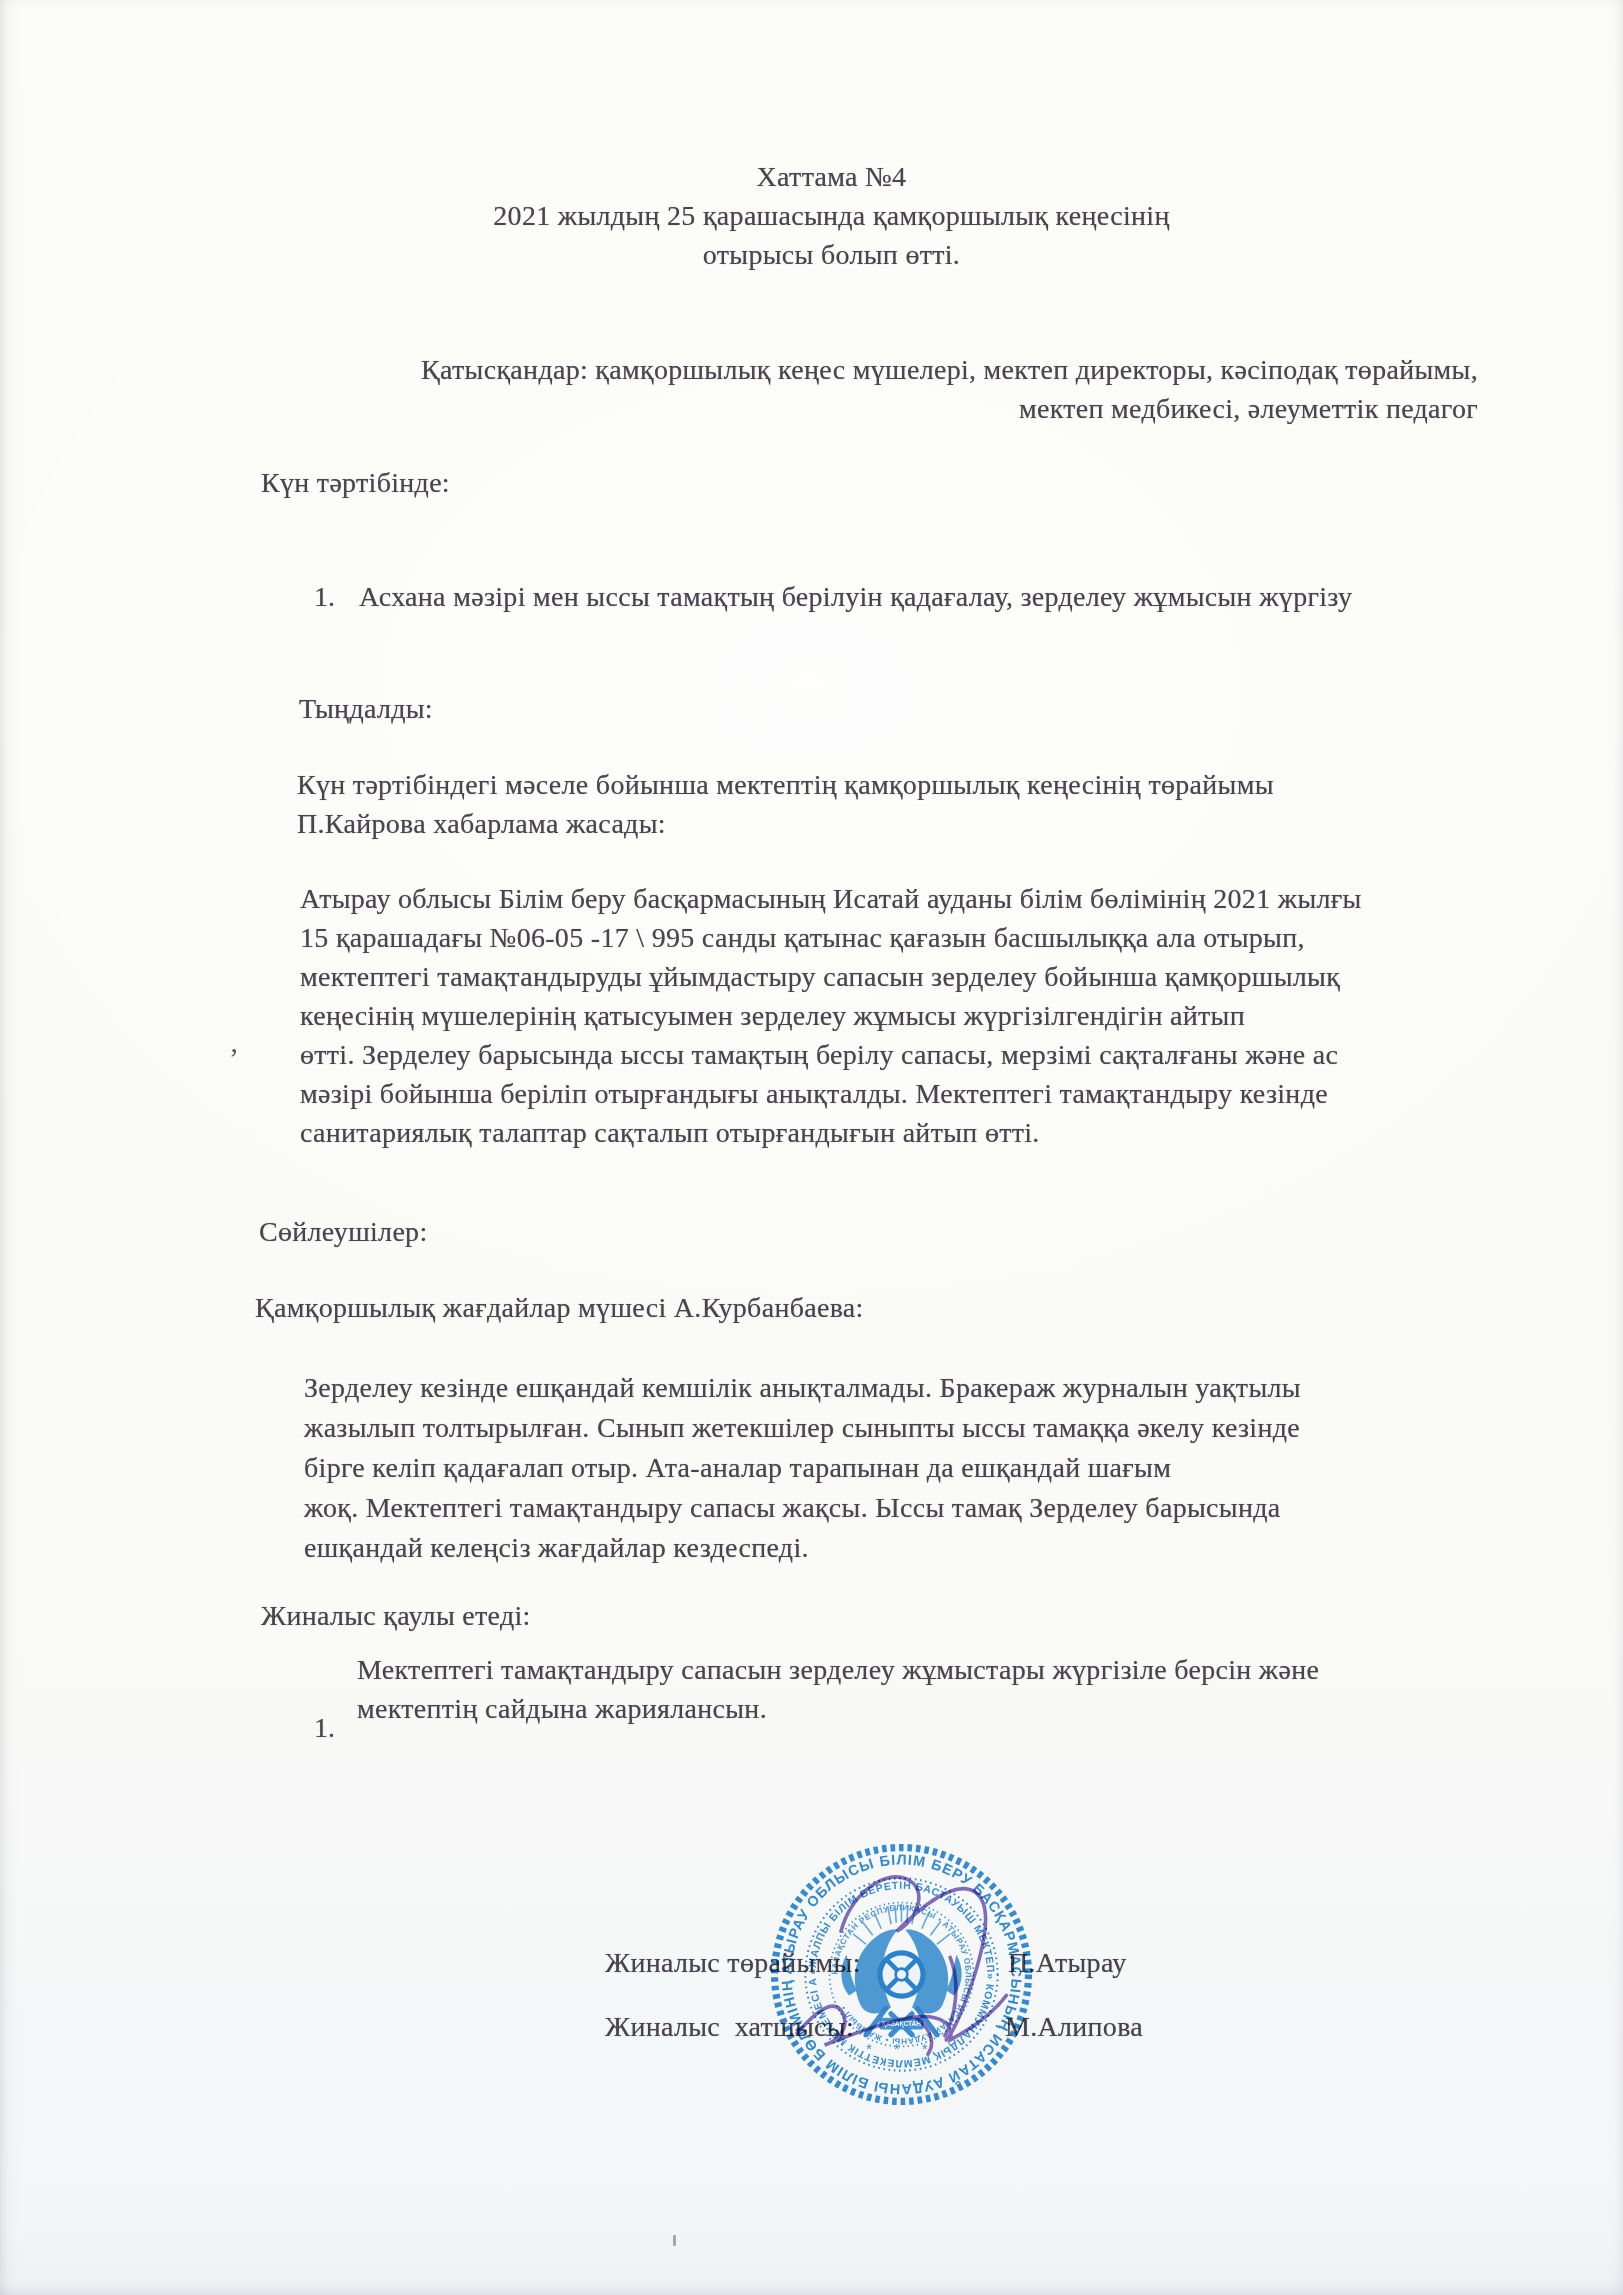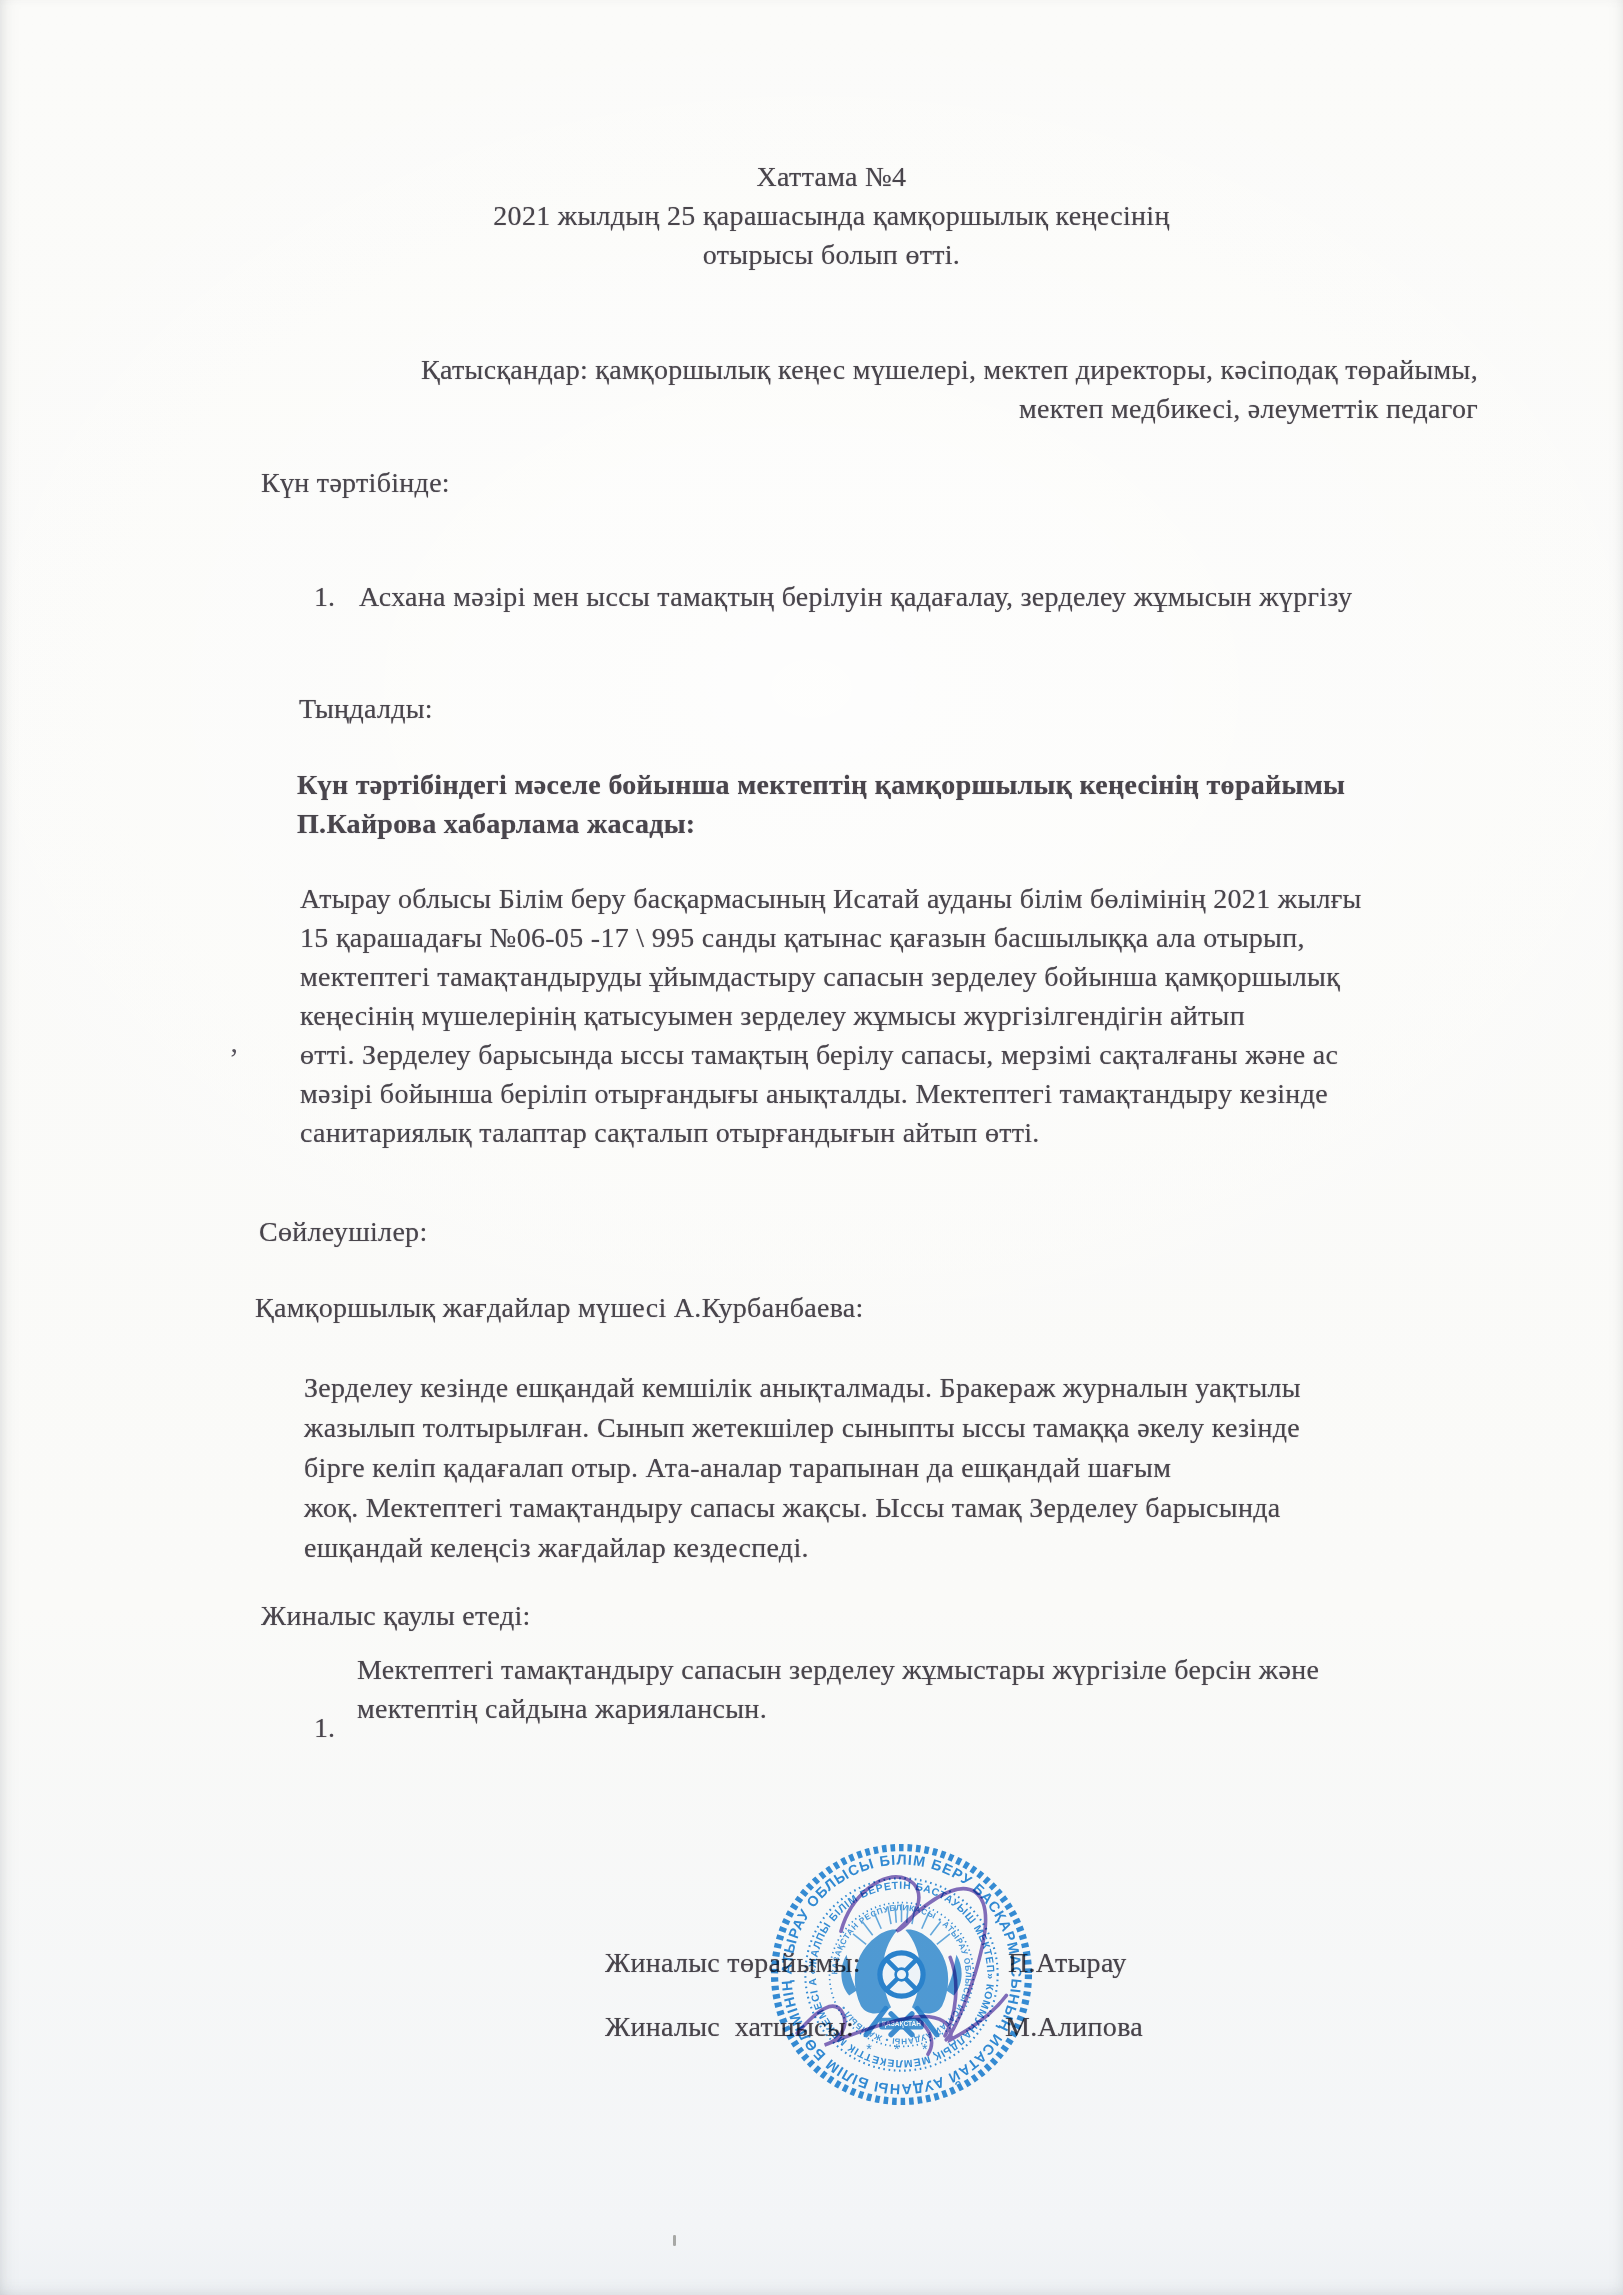--- a/index.html
+++ b/index.html
@@ -48,21 +48,21 @@
   <div class="txt" style="top:350px;left:261px;width:1217px;text-align:right;">Қатысқандар:  қамқоршылық кеңес мүшелері, мектеп директоры, кәсіподақ төрайымы,
 мектеп медбикесі, әлеуметтік педагог</div>
 
   <div class="txt" style="top:463px;left:261px;">Күн тәртібінде:</div>
 
   <div class="num" style="top:577px;left:314px;">1.</div>
   <div class="txt" style="top:577px;left:359px;width:1165px;">Асхана мәзірі мен ыссы тамақтың берілуін қадағалау, зерделеу жұмысын жүргізу</div>
 
   <div class="txt" style="top:689px;left:261px;margin-left:38px;">Тыңдалды:</div>
 
-  <div class="txt" style="top:765px;left:297px;width:1178px;font-weight:bold;">Күн тәртібіндегі мәселе бойынша мектептің қамқоршылық кеңесінің төрайымы
+  <div class="txt" style="top:765px;left:297px;width:1178px;">Күн тәртібіндегі мәселе бойынша мектептің қамқоршылық кеңесінің төрайымы
 П.Кайрова  хабарлама жасады:</div>
 
   <div class="txt" style="top:879px;left:300px;width:1178px;">Атырау облысы Білім беру басқармасының Исатай ауданы білім бөлімінің 2021 жылғы
 15 қарашадағы №06-05 -17 \ 995 санды қатынас қағазын басшылыққа ала отырып,
 мектептегі тамақтандыруды ұйымдастыру сапасын зерделеу бойынша қамқоршылық
 кеңесінің мүшелерінің  қатысуымен зерделеу жұмысы жүргізілгендігін айтып
 өтті.  Зерделеу барысында  ыссы тамақтың берілу сапасы, мерзімі сақталғаны  және ас
 мәзірі бойынша  беріліп отырғандығы анықталды. Мектептегі тамақтандыру кезінде
 санитариялық талаптар сақталып отырғандығын айтып өтті.</div>
 

